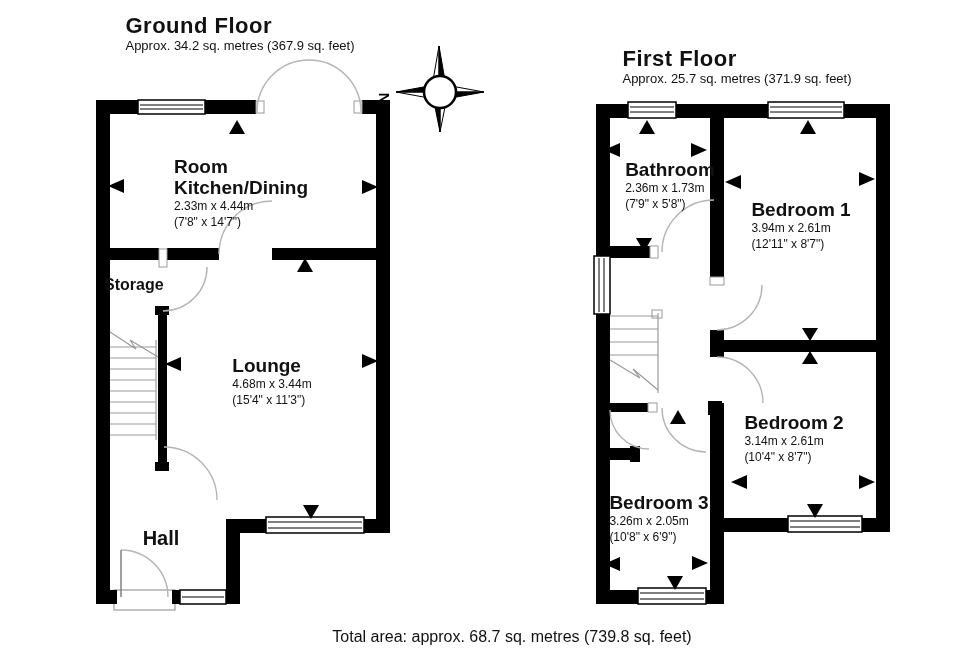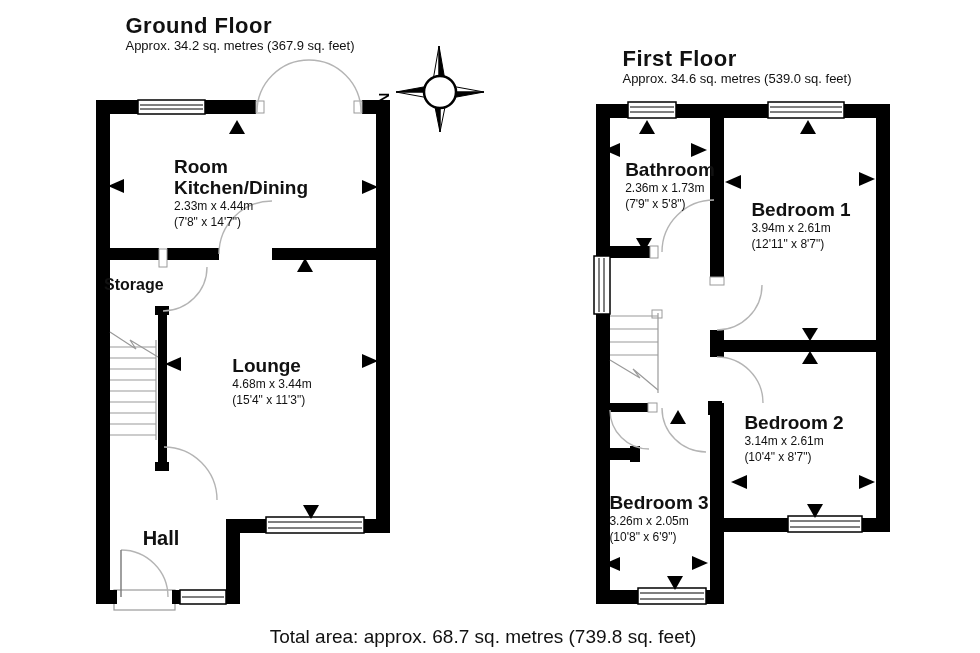--- a/index.html
+++ b/index.html
@@ -9,21 +9,21 @@
   }
   .plan-svg{position:absolute;left:0;top:0;}
   .lbl{position:absolute;text-align:left;transform:translateX(-50%);white-space:nowrap;}
   .lbl-left{position:absolute;text-align:right;white-space:nowrap;}
   .floor-title{font-weight:bold;font-size:22px;line-height:24px;letter-spacing:0.5px;}
   .floor-sub{font-size:13px;line-height:16px;}
   .room-name{font-weight:bold;font-size:19px;line-height:21px;}
   .room-name-sm{font-weight:bold;font-size:16px;line-height:18px;}
   .room-name-hall{font-weight:bold;font-size:20px;line-height:22px;}
   .room-dim{font-size:12px;line-height:16px;}
-  .total{font-size:19px;line-height:19px;}
+  .total{font-size:16px;line-height:19px;margin-left:29px;}
 </style>
 </head>
 <body>
 
 <div class="canvas">
 
   <svg class="plan-svg" width="980" height="653" viewBox="0 0 980 653">
 
     <g>
 
@@ -216,21 +216,21 @@
     </g>
   </svg>
 
   <div class="lbl" style="left:240px;top:14px;">
     <div class="floor-title">Ground Floor</div>
     <div class="floor-sub">Approx. 34.2 sq. metres (367.9 sq. feet)</div>
   </div>
 
   <div class="lbl" style="left:737px;top:47px;">
     <div class="floor-title">First Floor</div>
-    <div class="floor-sub">Approx. 34.6 sq. metres (539.0 sq. feet)</div>
+    <div class="floor-sub">Approx. 25.7 sq. metres (371.9 sq. feet)</div>
   </div>
 
   <div class="lbl" style="left:241px;top:156px;">
     <div class="room-name">Room</div>
     <div class="room-name">Kitchen/Dining</div>
     <div class="room-dim">2.33m x 4.44m</div>
     <div class="room-dim">(7'8" x 14'7")</div>
   </div>
 
   <div class="lbl-left" style="left:104px;top:276px;">

